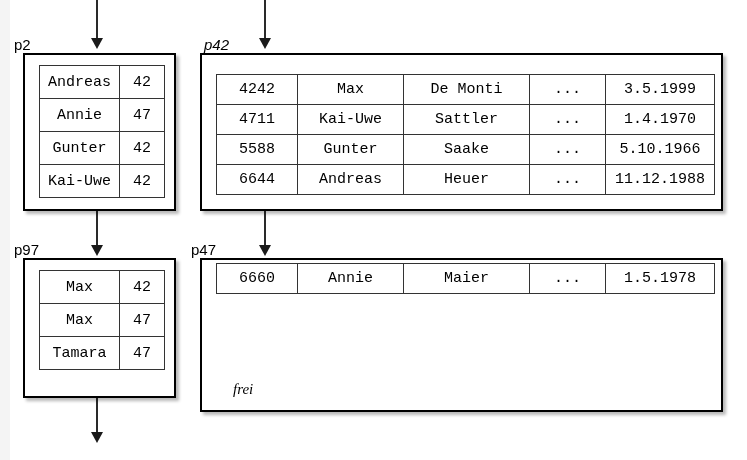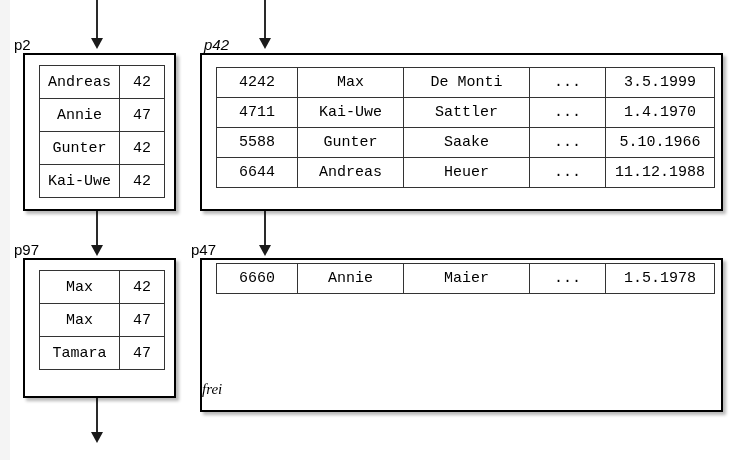--- a/index.html
+++ b/index.html
@@ -141,21 +141,21 @@
         <tr>
           <td>Kai-Uwe</td>
           <td>42</td>
         </tr>
       </tbody>
     </table>
   </div>
 
   <div class="page-label" style="left:204px; top:37px;font-style:italic;">p42</div>
   <div class="page-box" style="left:200px; top:53px; width:523px; height:158px;">
-    <table class="rec-table data-table" style="left:14px; top:12px; width:498px;">
+    <table class="rec-table data-table" style="left:14px; top:19px; width:498px;">
       <colgroup>
         <col style="width:81px">
           <col style="width:106px">
           <col style="width:126px">
         <col style="width:76px">
           <col style="width:109px">
       </colgroup>
       <tbody>
         <tr>
           <td>4242</td>
@@ -226,16 +226,16 @@
       <tbody>
         <tr>
           <td>6660</td>
           <td>Annie</td>
           <td>Maier</td>
           <td>...</td>
           <td>1.5.1978</td>
         </tr>
       </tbody>
     </table>
-    <div class="free-label" style="left:0; top:122px;">frei</div>
+    <div class="free-label" style="left:31px; top:122px;">frei</div>
   </div>
 
 </div>
 
 </body></html>

